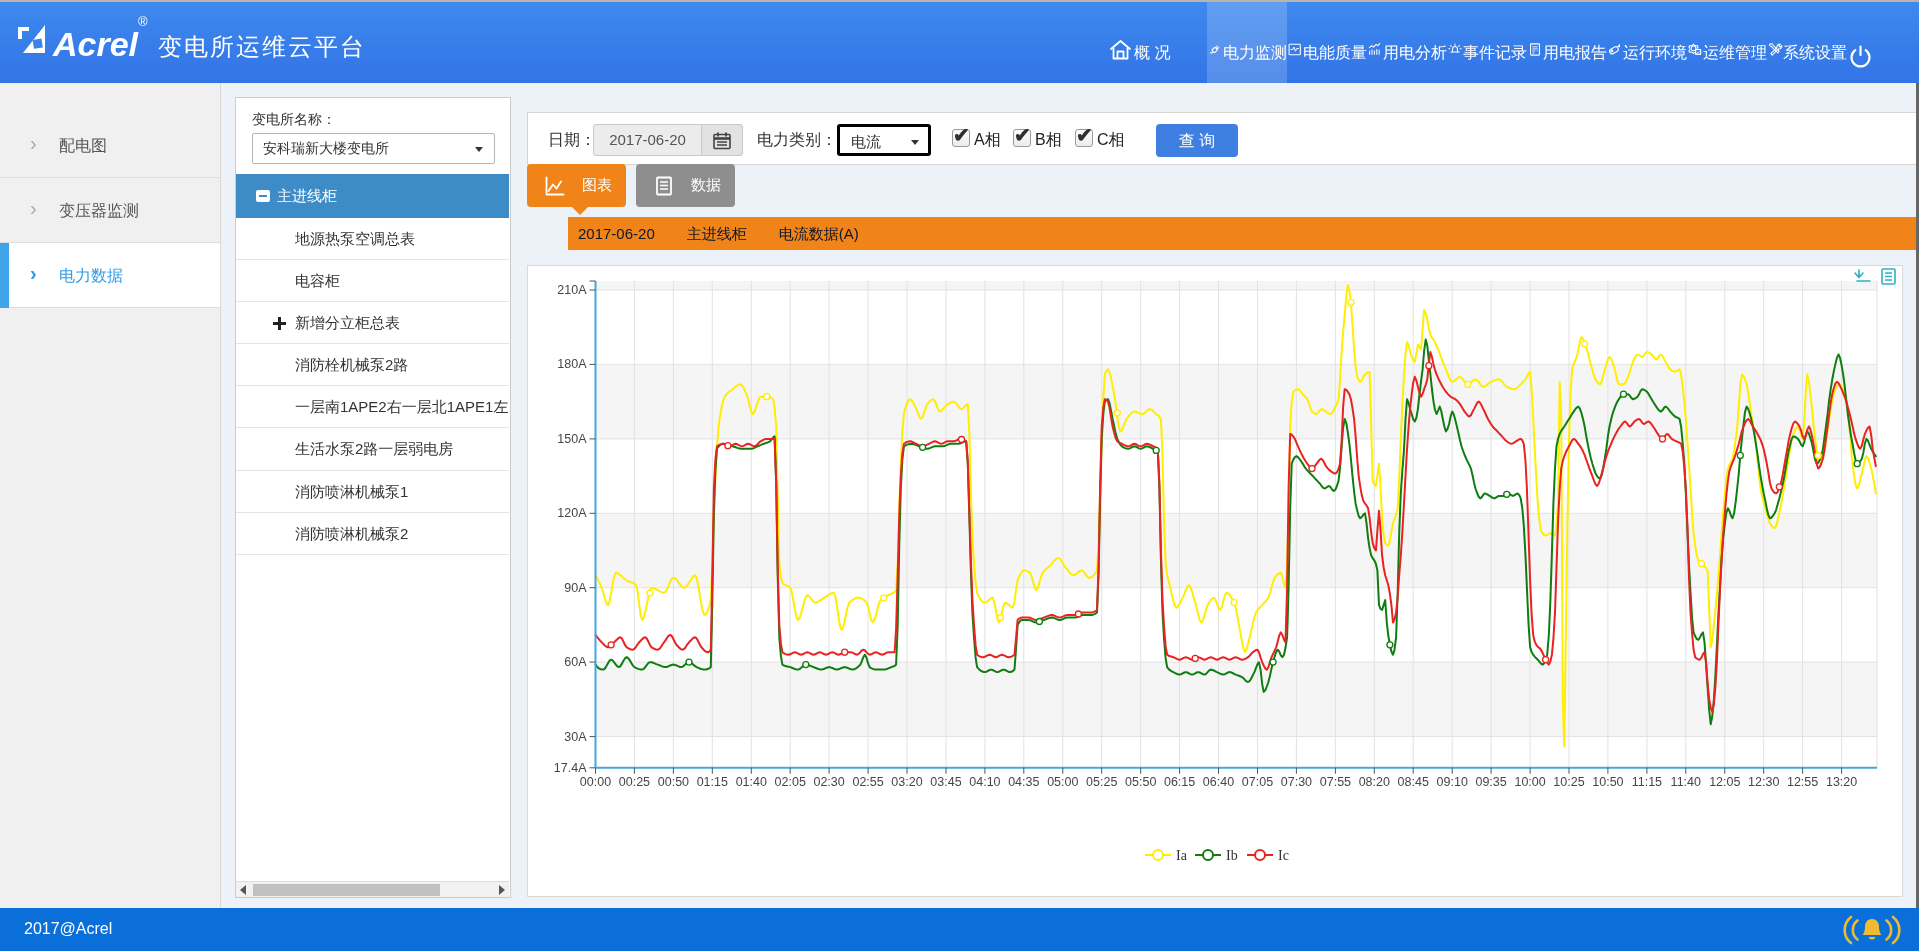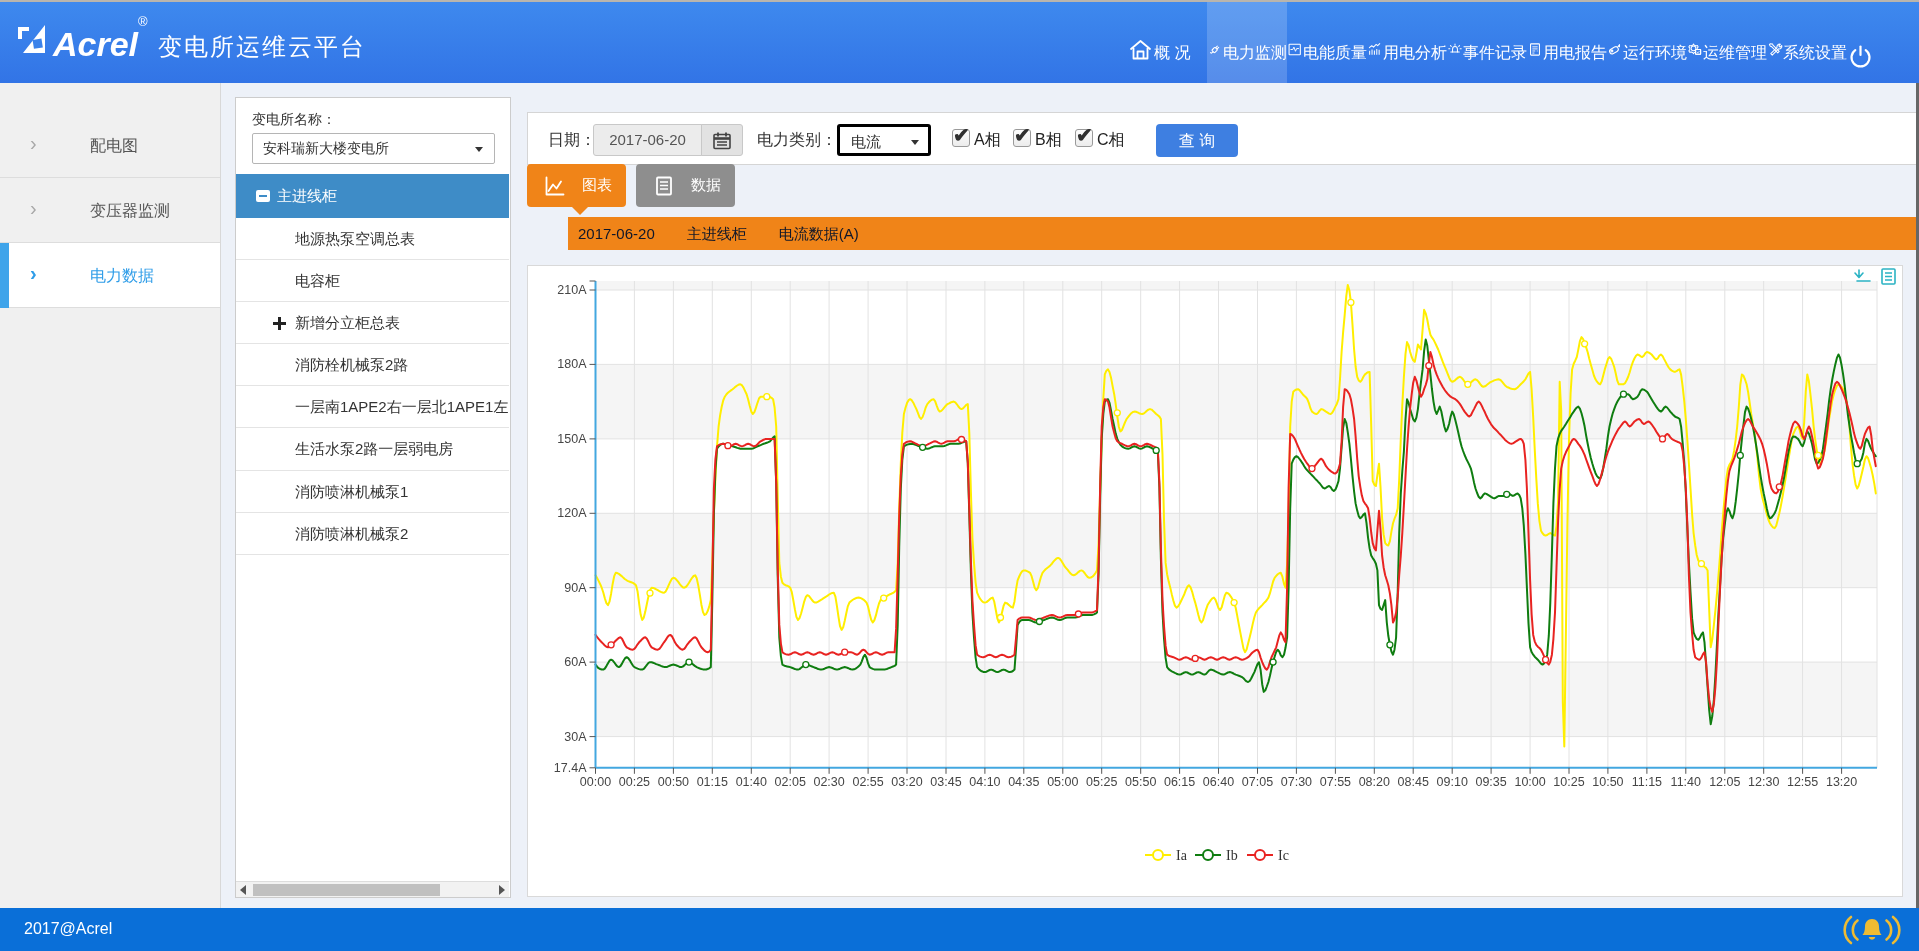--- a/index.html
+++ b/index.html
@@ -5,27 +5,27 @@
 html,body { width:1919px; height:951px; overflow:hidden; font-family:"Liberation Sans",sans-serif; background:#edf1f8; }
 #topline { position:absolute; left:0; top:0; width:1919px; height:2px; background:#b9b5ad; }
 #header { position:absolute; left:0; top:2px; width:1919px; height:81px; background:linear-gradient(180deg,#3e89ee,#3274e6); }
 #logo { position:absolute; left:17px; top:22px; }
 #logotxt { position:absolute; left:53px; top:23px; color:#fff; font-size:34px; font-weight:bold; font-style:italic; }
 #logoreg { position:absolute; left:138px; top:12px; color:#fff; font-size:13px; font-style:normal; font-weight:normal; }
 #htitle { position:absolute; left:158px; top:29px; color:#fff; font-size:24px; letter-spacing:2px; }
 #nav { position:absolute; right:0; top:0; height:81px; display:flex; }
 .nitem { width:80px; height:81px; display:flex; flex-direction:row; align-items:center; padding-top:14px; color:#fff; }
 .nitem span { font-size:16px; margin-top:8px; white-space:nowrap; }
-.nitem.active { background:rgba(255,255,255,0.18); }
+.nitem.active { background:rgba(255,255,255,0.18);margin-left:20px; }
 .npower { width:72px; padding-top:28px; }
 #sidebar { position:absolute; left:0; top:83px; width:221px; height:825px; background:#f0f0f0; border-right:1px solid #d8d8d8; }
 .sitem { position:relative; height:65px; line-height:65px; border-bottom:1px solid #ddd; color:#555; font-size:16px; }
 .sitem:first-child { border-top:1px solid #ddd; }
 .sitem .chev { position:absolute; left:30px; top:-2px; font-size:20px; color:#a8a8a8; }
-.sitem .stxt { position:absolute; left:59px; top:0;margin-left:31px; }
+.sitem .stxt { position:absolute; left:59px; top:0; }
 .sitem.active { background:#fff; color:#2f9de8; }
 .sitem.active .chev { color:#2f9de8; font-weight:bold; }
 .sitem.active::before { content:""; position:absolute; left:0; top:0; width:9px; height:65px; background:#3fa4ea; }
 #footer { position:absolute; left:0; top:908px; width:1919px; height:43px; background:#0a6fd8; color:#ffffff; }
 #footer .ft { position:absolute; left:24px; top:12px; font-size:16px; }
 #treepanel { position:absolute; left:235px; top:97px; width:276px; height:801px; background:#fff; border:1px solid #ccc; }
 #tlabel { position:absolute; left:16px; top:13px; font-size:14px; color:#333; }
 #tselect { position:absolute; left:16px; top:35px; width:243px; height:31px; border:1px solid #b5b5b5; border-radius:2px; background:#fff; font-size:14px; color:#333; line-height:29px; padding-left:10px; }
 #tselect .caret { position:absolute; right:11px; top:13px; width:0; height:0; border-left:4.5px solid transparent; border-right:4.5px solid transparent; border-top:5.5px solid #333; }
 #tree { position:absolute; left:0; top:76px; width:273px; }

